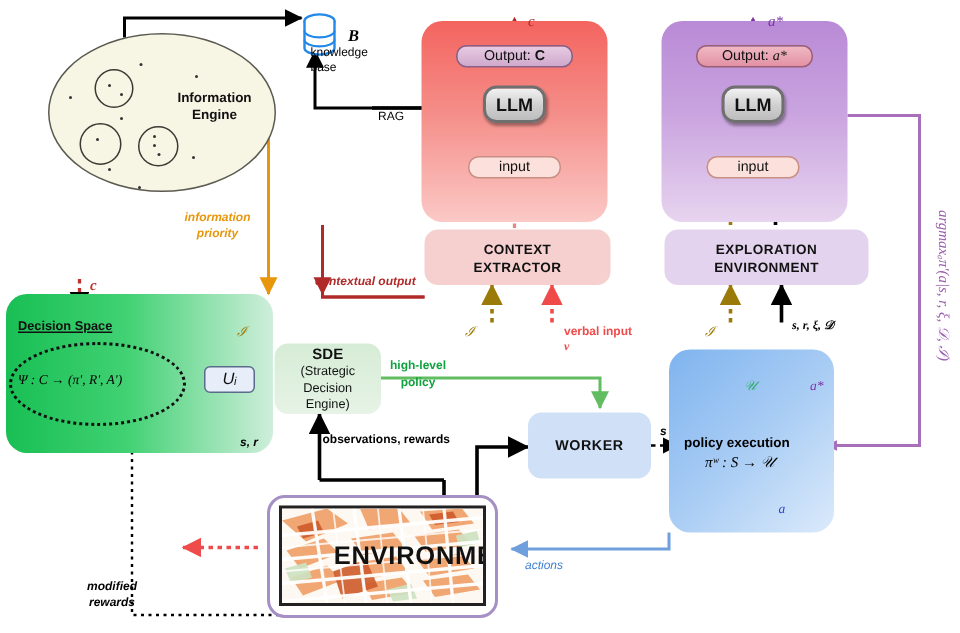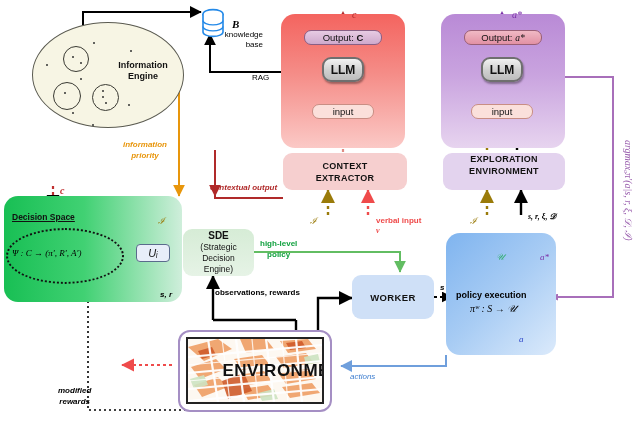--- a/index.html
+++ b/index.html
@@ -205,21 +205,21 @@
     <span>Engine</span>
   </div>
 
   <svg style="position:absolute;left:200px;top:8px;width:26px;height:32px;" viewBox="0 0 26 32">
     <ellipse cx="13" cy="6" rx="10" ry="4.4" fill="#fff" stroke="#2389e8" stroke-width="1.6"></ellipse>
     <path d="M3,6 L3,24 A10,4.4 0 0 0 23,24 L23,6" fill="#fff" stroke="#2389e8" stroke-width="1.6"></path>
     <path d="M3,12.5 A10,4.4 0 0 0 23,12.5" fill="none" stroke="#2389e8" stroke-width="1.4"></path>
     <path d="M3,18.5 A10,4.4 0 0 0 23,18.5" fill="none" stroke="#2389e8" stroke-width="1.4"></path>
   </svg>
   <div class="lbl t11 mathi lbl-b c-black" style="left:232px;top:18px;">B</div>
-  <div class="lbl t8 c-black" style="left:207px;top:30px;text-align:right;width:56px;line-height:10px;">
+  <div class="lbl t8 c-black" style="left:207px;top:30px;text-align:left;width:56px;line-height:10px;">
     <span>knowledge</span><br><span>base</span>
   </div>
   <div class="lbl t8 c-black" style="left:252px;top:73px;">RAG</div>
 
   <div class="node panel panel-red" style="left:281px;top:14px;width:124px;height:134px;"></div>
   <div class="sub-box pill-out" style="left:304px;top:30px;width:78px;height:15px;">
     <span>Output:</span>&nbsp;<b>C</b>
   </div>
   <div class="sub-box pill-llm" style="left:322px;top:57px;width:42px;height:25px;">LLM</div>
   <div class="sub-box pill-input" style="left:312px;top:104px;width:62px;height:15px;">input</div>
@@ -239,21 +239,21 @@
   <div class="lbl t8 lbl-b lbl-i c-dred" style="left:210px;top:183px;">contextual output</div>
 
   <div class="node panel panel-purple" style="left:441px;top:14px;width:124px;height:134px;"></div>
   <div class="sub-box pill-out-p" style="left:464px;top:30px;width:78px;height:15px;">
     <span>Output:</span>&nbsp;<i class="mathi">a*</i>
   </div>
   <div class="sub-box pill-llm" style="left:481px;top:57px;width:42px;height:25px;">LLM</div>
   <div class="sub-box pill-input" style="left:471px;top:104px;width:62px;height:15px;">input</div>
   <div class="lbl t10 mathi c-purple" style="left:512px;top:9px;">a*</div>
 
-  <div class="node proc proc-purple" style="left:443px;top:153px;width:122px;height:37px;display:flex;justify-content:center;">
+  <div class="node proc proc-purple" style="left:443px;top:153px;width:136px;height:37px;display:flex;align-items:center;justify-content:center;">
     <div style="text-align:center;">
       <span>EXPLORATION</span><br>
       <span>ENVIRONMENT</span>
     </div>
   </div>
   <div class="lbl t9 mathi c-gold" style="left:470px;top:214px;">ℐ</div>
   <div class="lbl t8 lbl-b lbl-i c-black serif" style="left:528px;top:212px;">s, r, ξ, 𝒟</div>
 
   <div class="vlabel mathi" style="left:634px;top:140px;">argmaxₐπ'(a|s, r, ξ, 𝒟, ℐ)</div>
 

